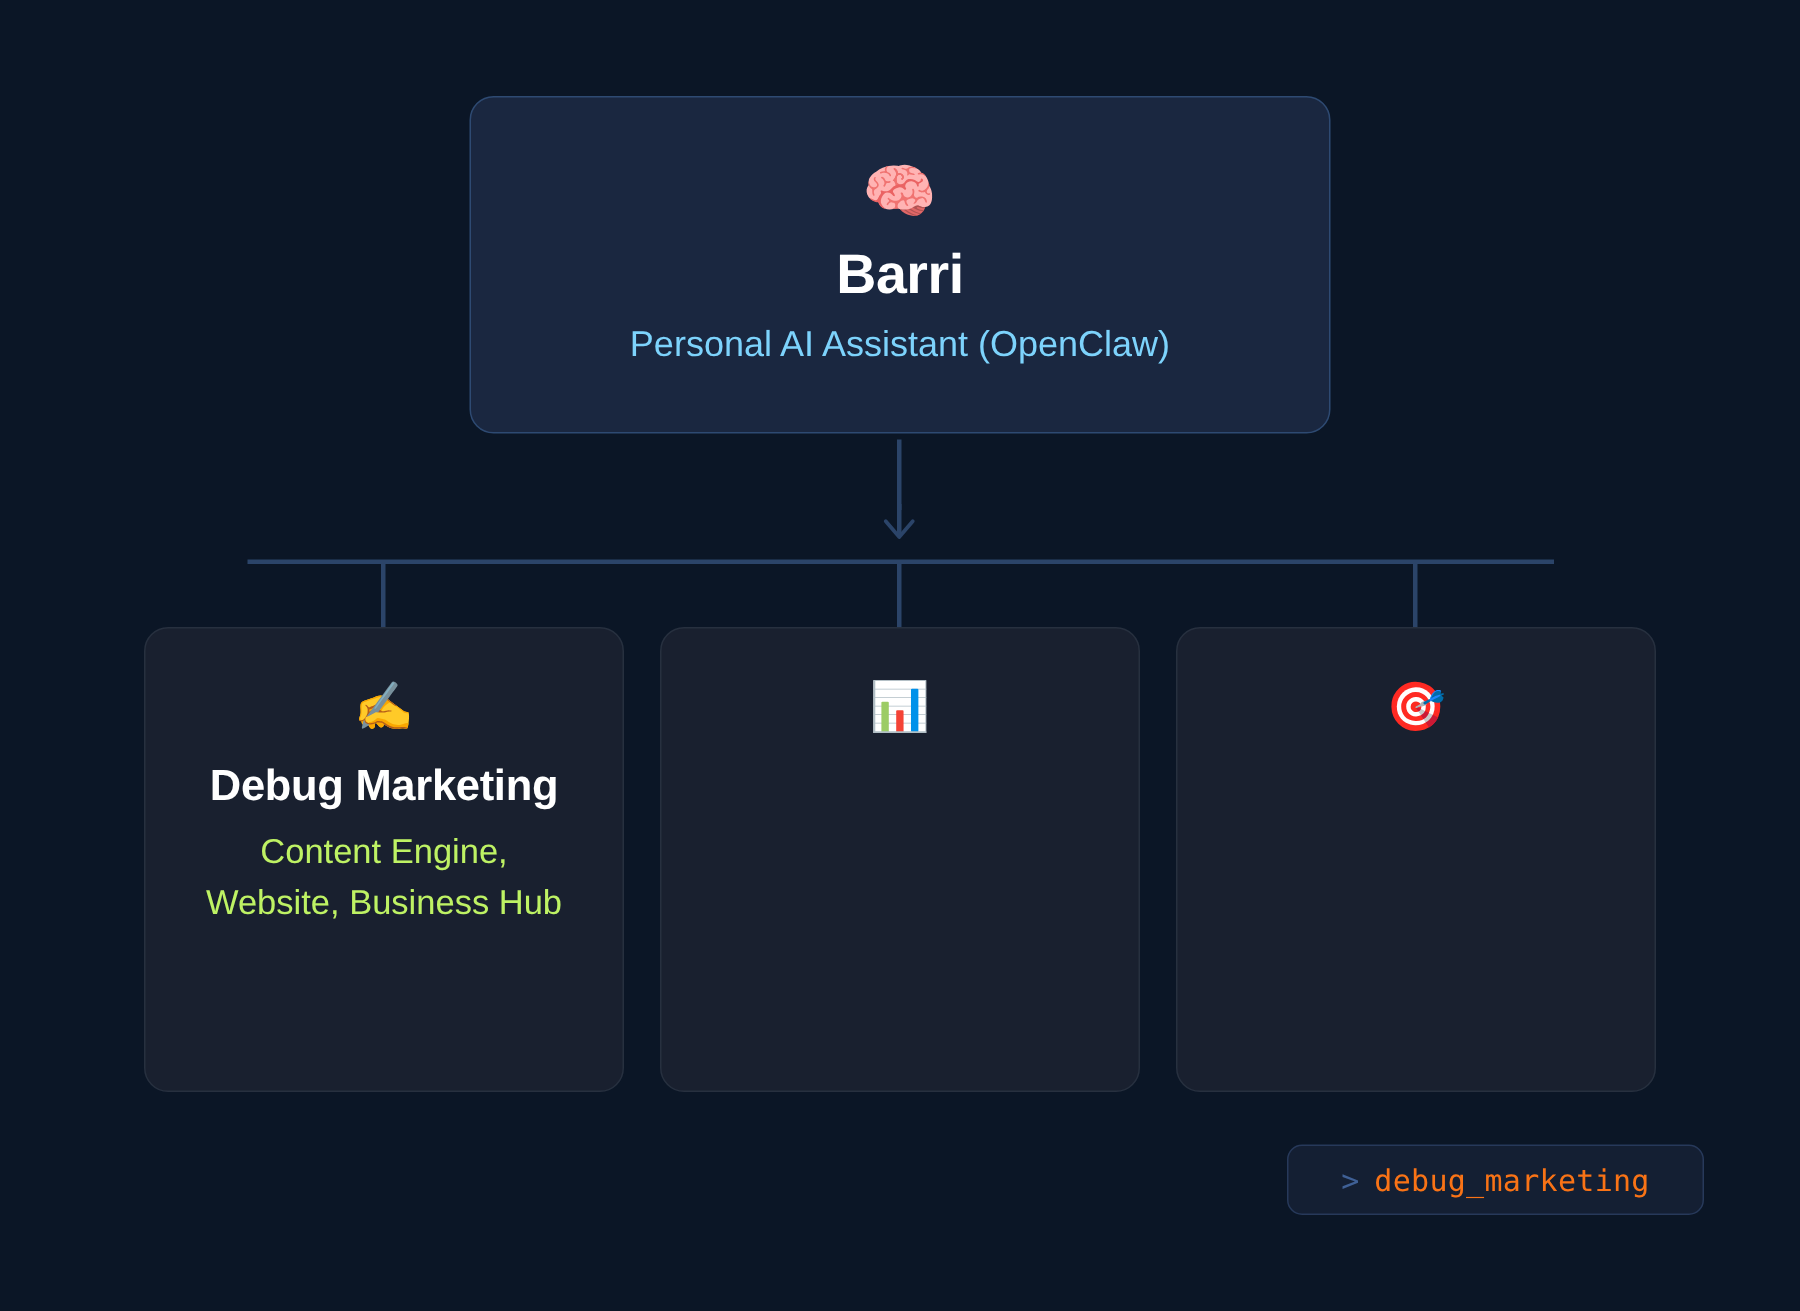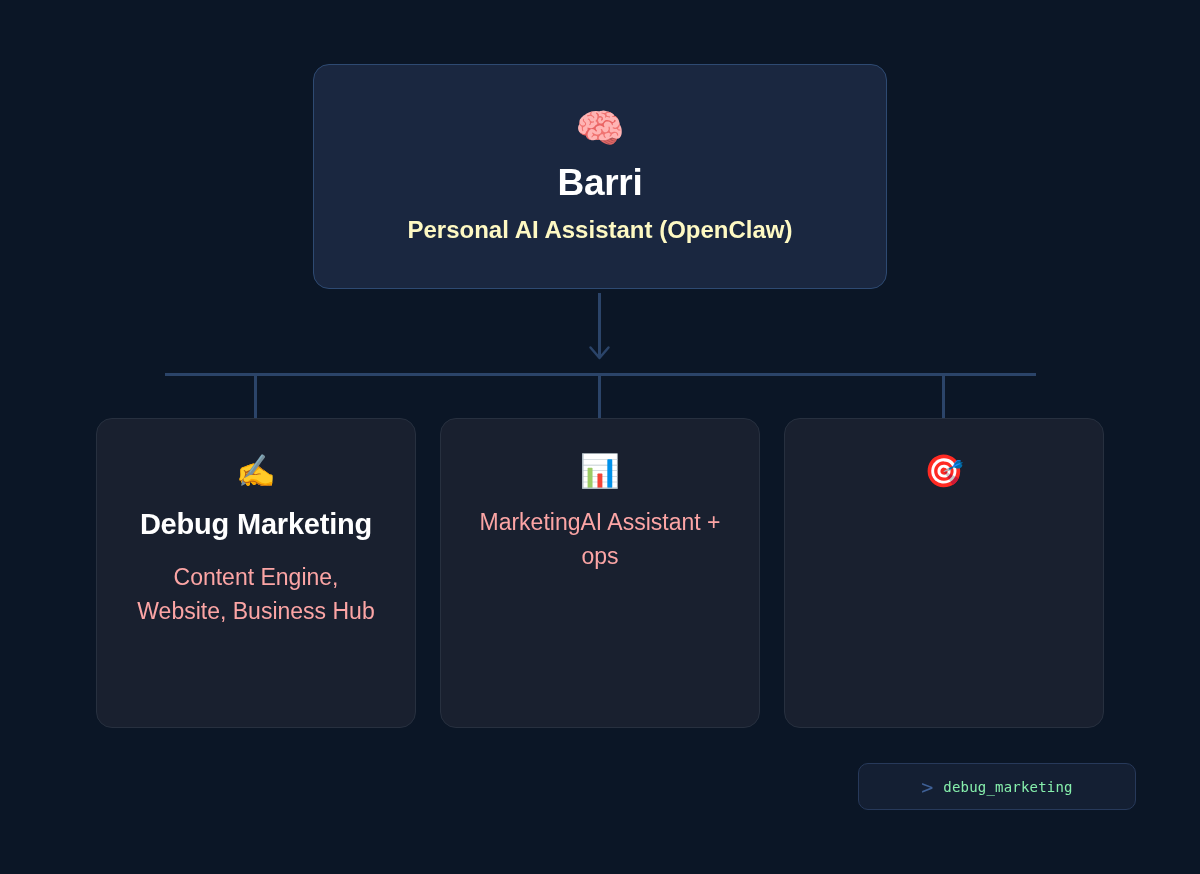--- a/index.html
+++ b/index.html
@@ -47,22 +47,22 @@
   .root-title {
     font-size: 37px;
     font-weight: bold;
     color: #ffffff;
     line-height: 1.15;
     letter-spacing: -0.3px;
     margin-bottom: 12px;
   }
   .root-subtitle {
     font-size: 24px;
-    font-weight: bold;
-    color: #fef9c3;
+    font-weight: normal;
+    color: #7dd3fc;
     line-height: 1.2;
   }
 
   
   .conn {
     position: absolute;
     background: #2b4469;
   }
   .conn-vert-root {
     left: 598px;
@@ -117,27 +117,27 @@
     margin-bottom: 18px;
     user-select: none;
   }
   .child-title {
     font-size: 29px;
     font-weight: bold;
     color: #ffffff;
     line-height: 1.35;
     text-align: center;
     max-width: 250px;
-    margin-bottom: 16px;
+    margin-bottom: 6px;
     letter-spacing: -0.2px;
   }
   .child-desc {
     font-size: 23px;
     font-weight: normal;
-    color: #fca5a5;
+    color: #bef264;
     line-height: 1.48;
     text-align: center;
     max-width: 242px;
   }
 
   
   .badge {
     position: absolute;
     left: 858px;
     top: 763px;
@@ -151,22 +151,22 @@
     align-items: center;
     justify-content: center;
     gap: 10px;
     font-family: "DejaVu Sans Mono", monospace;
   }
   .badge-prompt {
     font-size: 20px;
     color: #3f6096;
   }
   .badge-text {
-    font-size: 14px;
-    color: #86efac;
+    font-size: 20px;
+    color: #f97316;
     letter-spacing: 0.2px;
   }
 </style>
 </head>
 <body>
 
 <div id="diagram">
 
   <div class="root-card">
     <div class="root-emoji">🧠</div>
@@ -186,21 +186,20 @@
   <div class="conn conn-drop drop-3"></div>
 
   <div class="child-card child-1">
     <div class="child-emoji">✍️</div>
     <div class="child-title">Debug Marketing</div>
     <div class="child-desc">Content Engine, Website, Business Hub</div>
   </div>
 
   <div class="child-card child-2">
     <div class="child-emoji">📊</div>
-    <div class="child-desc">MarketingAI Assistant + ops</div>
   </div>
 
   <div class="child-card child-3">
     <div class="child-emoji">🎯</div>
   </div>
 
   <div class="badge">
     <span class="badge-prompt">&gt;</span>
     <span class="badge-text">debug_marketing</span>
   </div>

